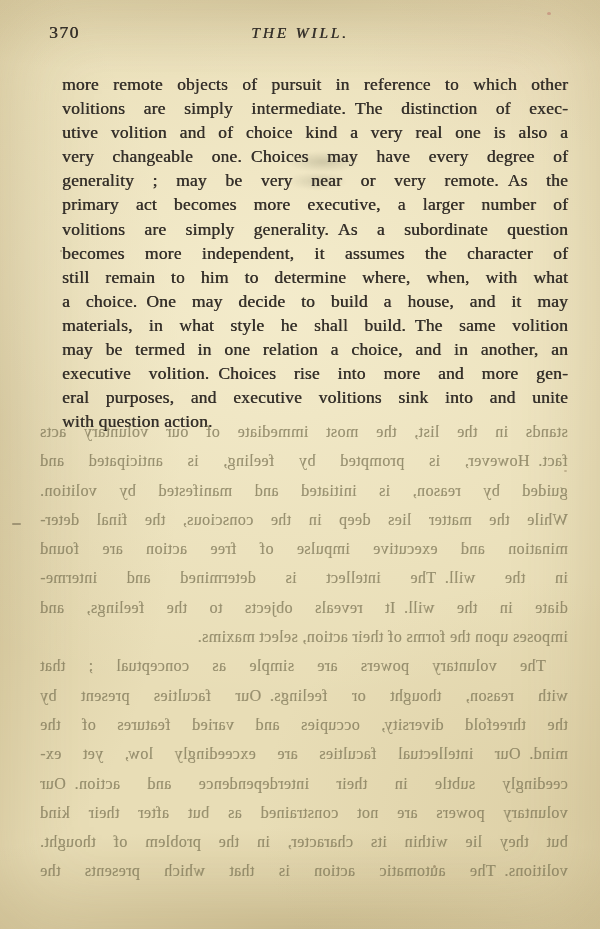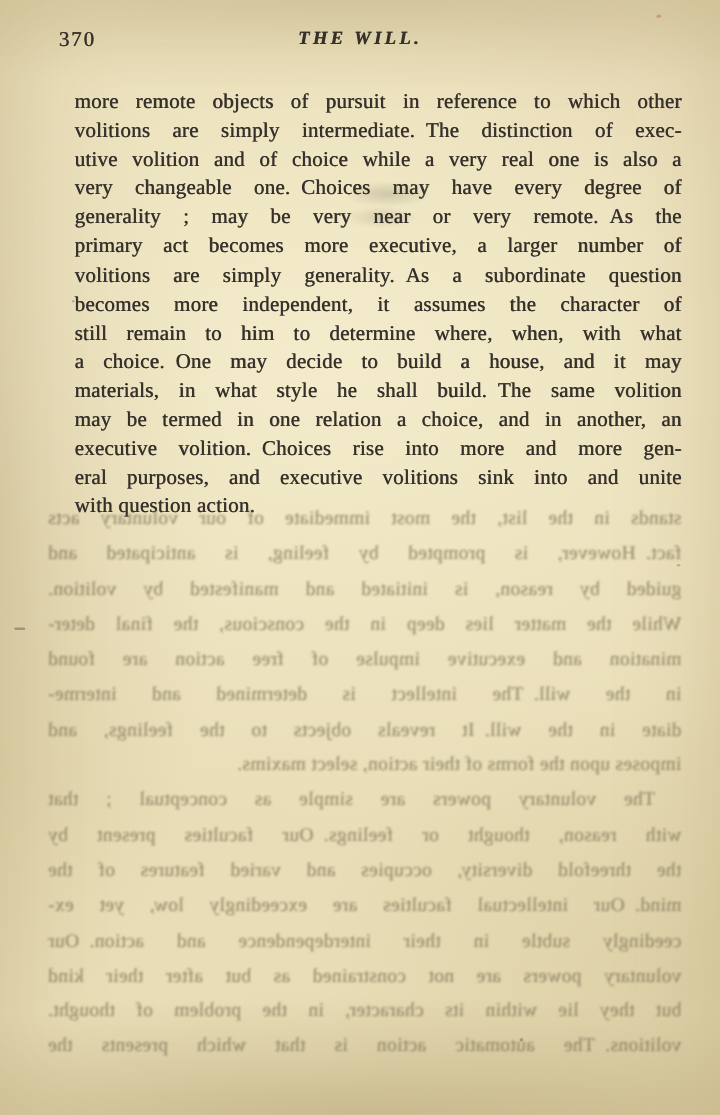--- a/index.html
+++ b/index.html
@@ -34,21 +34,20 @@
   .running-title {
     position: absolute;
     left: 0;
     right: 0;
     top: 24px;
     text-align: center;
     font-style: italic;
     font-size: 15.5px;
     letter-spacing: 2.8px;
     text-shadow: 0.4px 0 0 rgba(47,42,36,0.85);
-    font-weight: bold;
   }
 
   
   .body-text {
     position: absolute;
     left: 47px;
     top: 72px;
     width: 521px;
     font-size: 17.5px;
     line-height: 24.1px;
@@ -112,21 +111,21 @@
 <div class="page">
 
   <div class="page-number">370</div>
   <div class="running-title">THE WILL.</div>
 
   <div class="bleed-smudge"></div>
 
   <div class="body-text">
     <div class="text-line">more remote objects of pursuit in reference to which other</div>
     <div class="text-line">volitions are simply intermediate. The distinction of exec-</div>
-    <div class="text-line">utive volition and of choice while a very real one is also a</div>
+    <div class="text-line">utive volition and of choice kind a very real one is also a</div>
     <div class="text-line">very changeable one. Choices may have every degree of</div>
     <div class="text-line">generality ; may be very near or very remote. As the</div>
     <div class="text-line">primary act becomes more executive, a larger number of</div>
     <div class="text-line">volitions are simply generality. As a subordinate question</div>
     <div class="text-line">becomes more independent, it assumes the character of</div>
     <div class="text-line">still remain to him to determine where, when, with what</div>
     <div class="text-line">a choice. One may decide to build a house, and it may</div>
     <div class="text-line">materials, in what style he shall build. The same volition</div>
     <div class="text-line">may be termed in one relation a choice, and in another, an</div>
     <div class="text-line">executive volition. Choices rise into more and more gen-</div>

